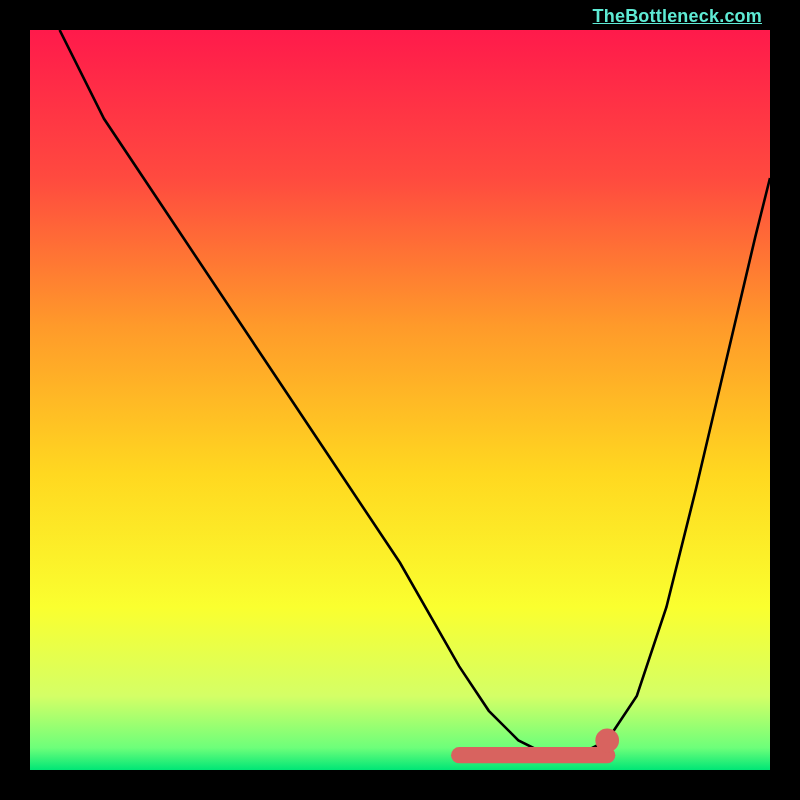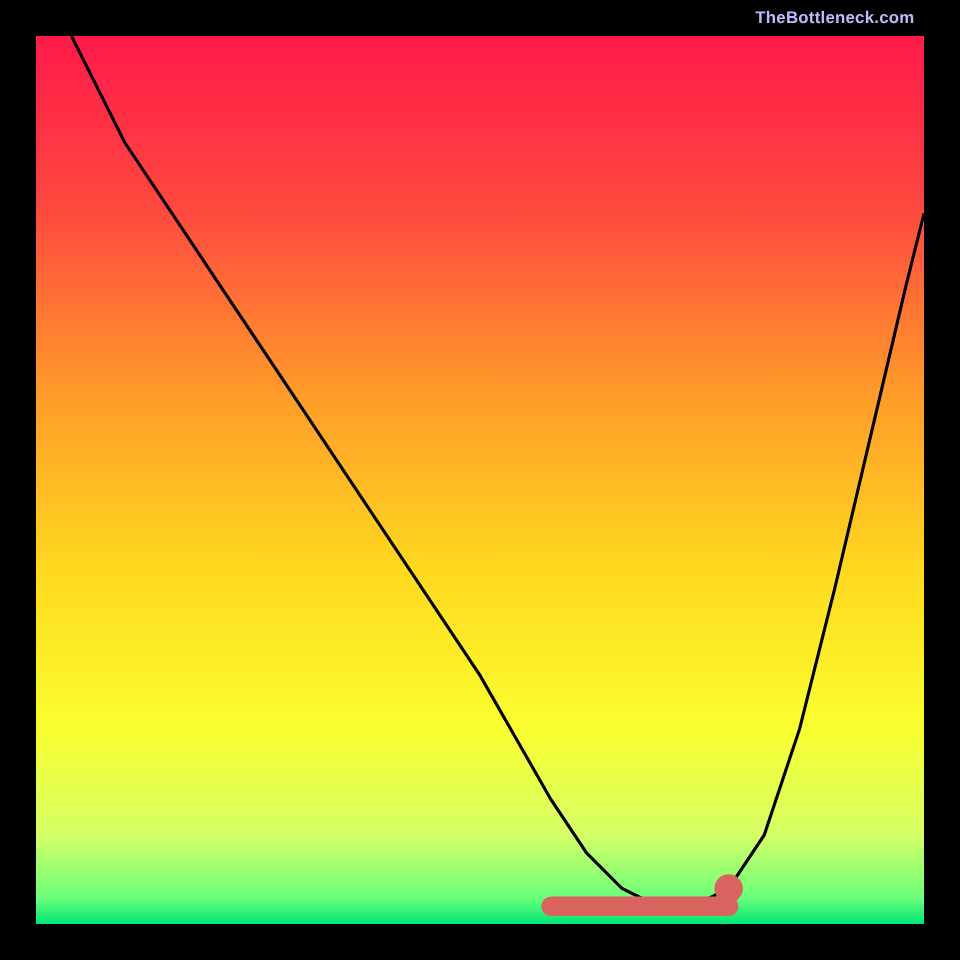--- a/index.html
+++ b/index.html
@@ -23,24 +23,25 @@
     position: absolute;
     left: 0;
     top: 0;
     width: 100%;
     height: 100%;
   }
   .watermark {
     position: absolute;
     top: 6px;
     right: 38px;
-    font-size: 14px;
+    font-size: 18px;
     font-weight: 600;
-    color: #c4b5fd;
+    color: #5eead4;
     letter-spacing: 0.2px;
+    text-decoration: underline;
   }
 </style>
 </head>
 <body>
 
 <div class="watermark">TheBottleneck.com</div>
 
 <div class="chart-frame">
   <svg class="plot-area" viewBox="0 0 100 100" preserveAspectRatio="none">
     <defs>

